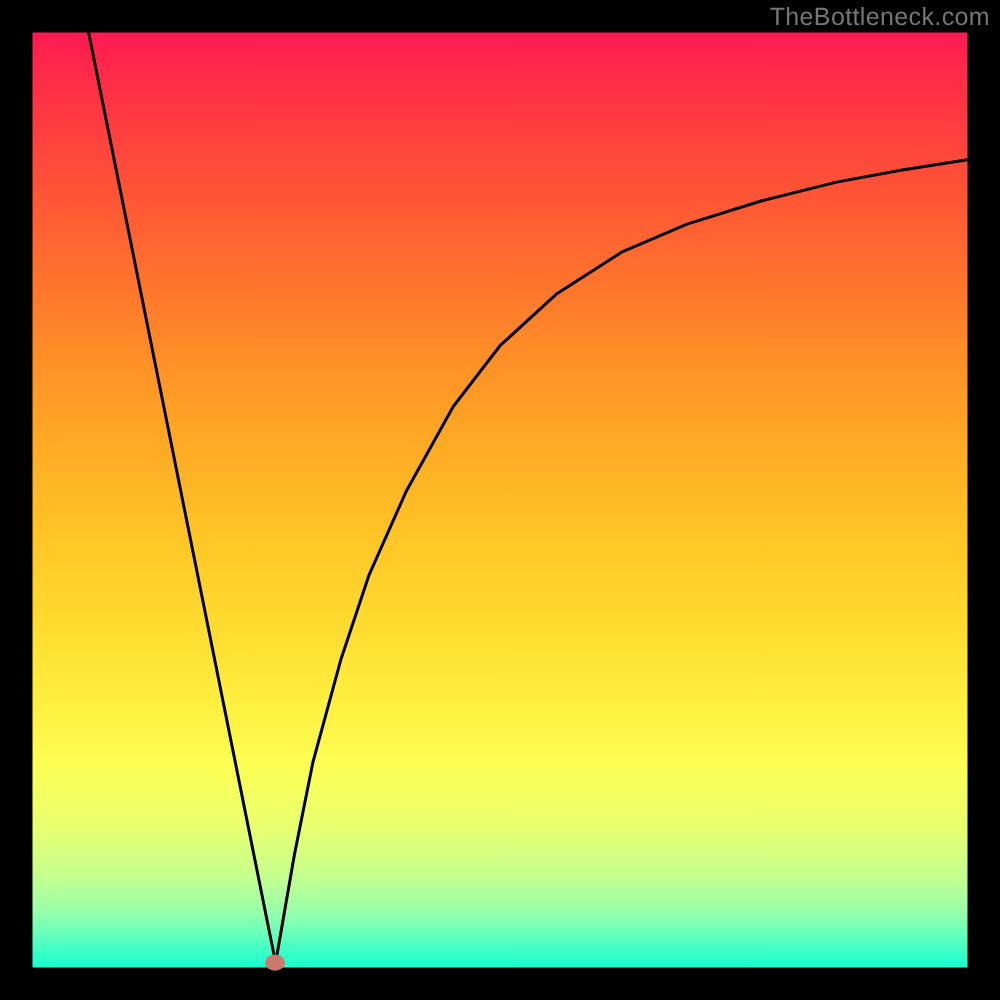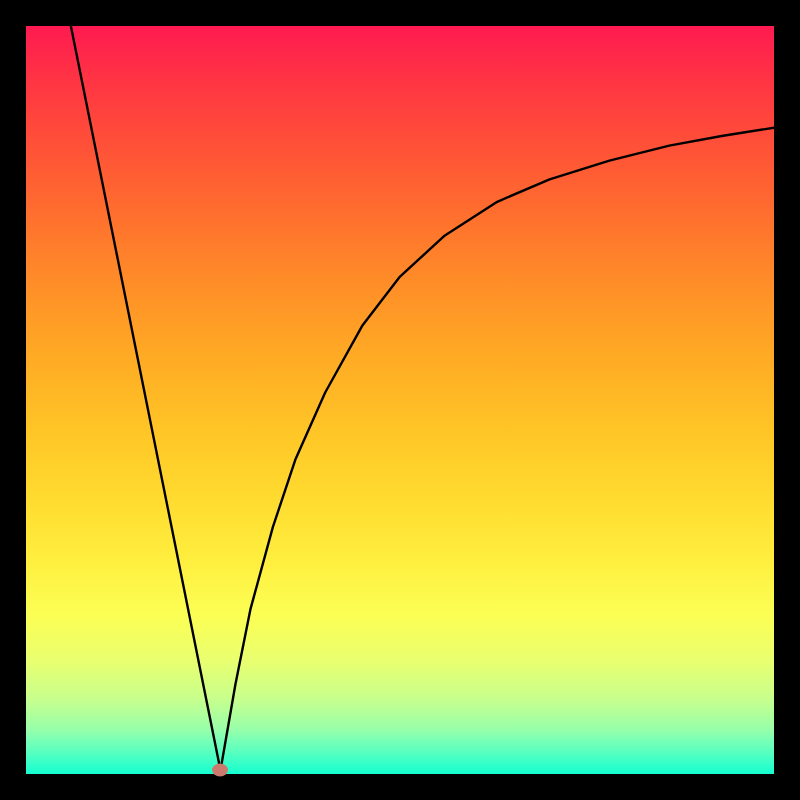--- a/index.html
+++ b/index.html
@@ -79,13 +79,14 @@
                L 418.88 209.44
                L 471.24 175.78
                L 523.60 153.34
                L 583.44 134.64
                L 643.28 119.68
                L 695.64 109.96
                L 748.00 101.73" stroke="#000" stroke-width="2.4" fill="none" stroke-linecap="round" stroke-linejoin="round"></path>
     </svg>
     <div class="marker" style="left:194.48px; top:744.26px;"></div>
   </div>
+  <div class="watermark">TheBottleneck.com</div>
 </div>
 
 </body></html>

